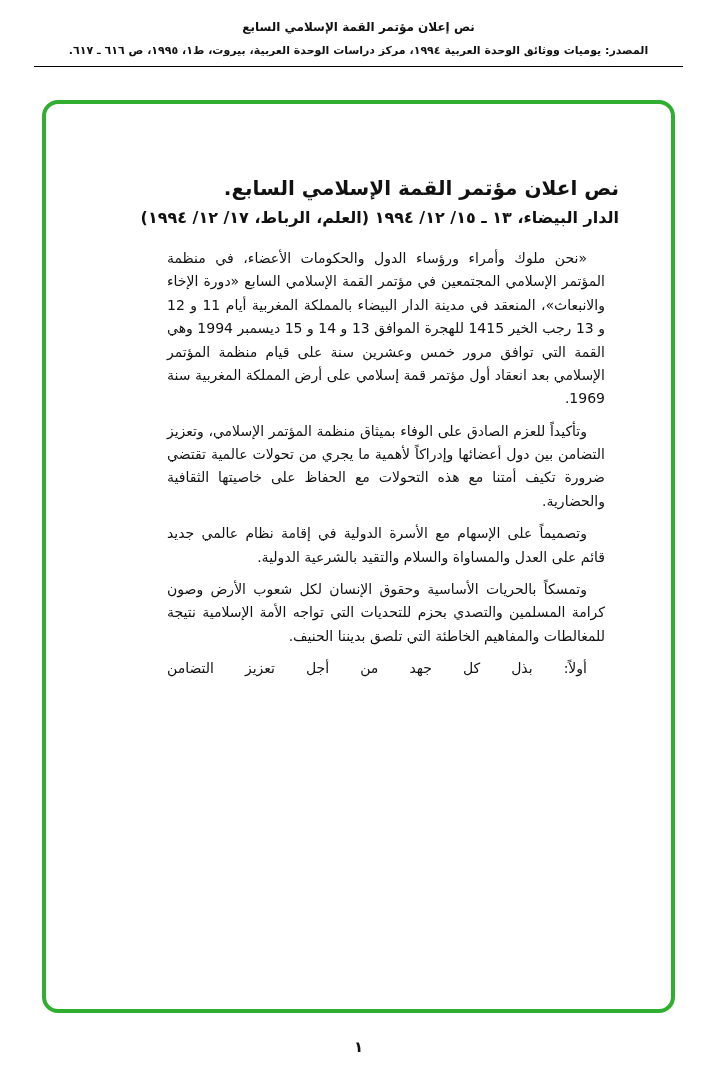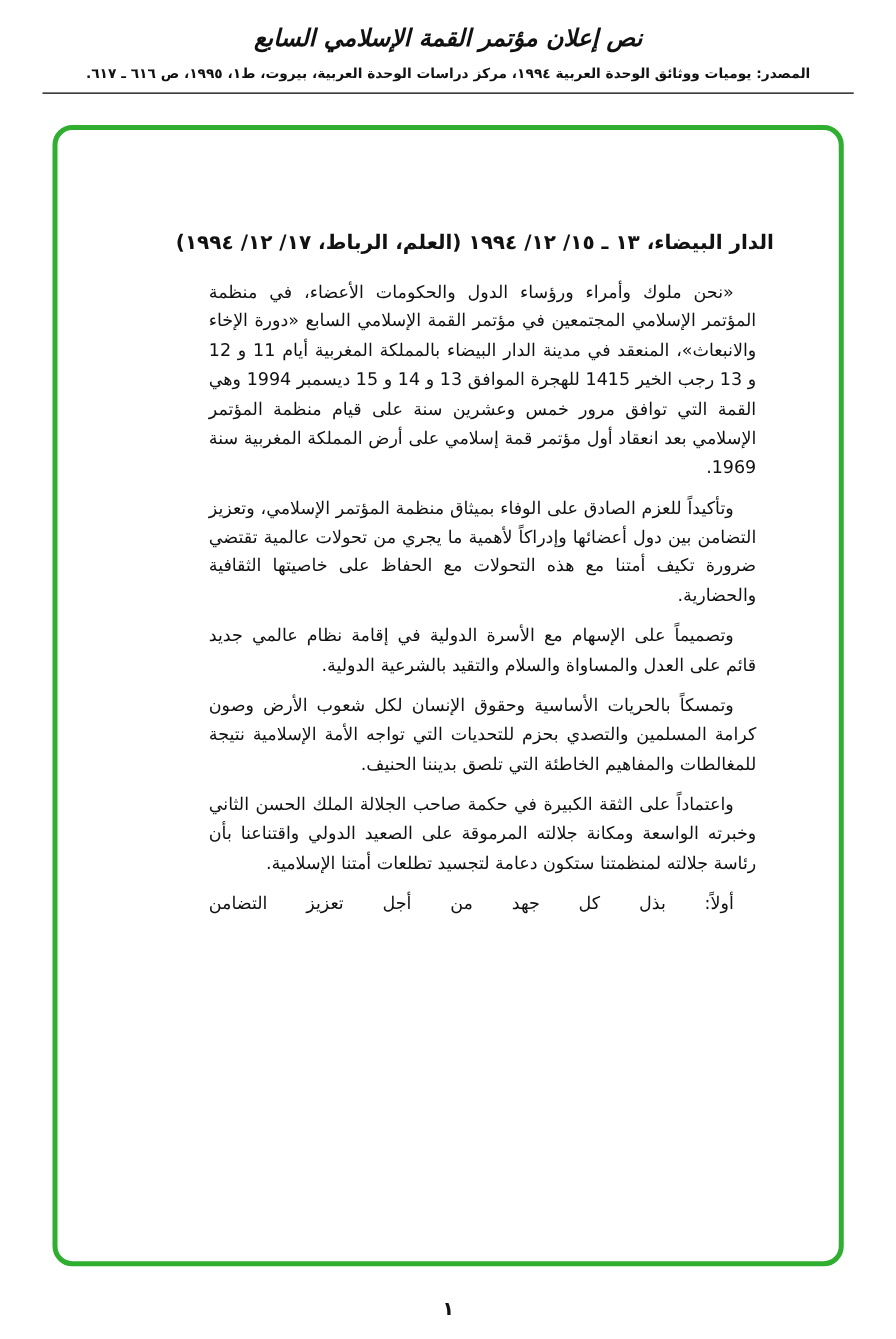--- a/index.html
+++ b/index.html
@@ -12,24 +12,23 @@
     position: relative;
     font-family: "DejaVu Sans", sans-serif;
     color: #111;
     overflow: hidden;
   }
   .top-header {
     padding-top: 20px;
     text-align: center;
   }
   .header-title {
-    font-size: 19px;
+    font-size: 12px;
     font-weight: bold;
     direction: rtl;
-    font-style: italic;
   }
   .source-line {
     margin-top: 10px;
     font-size: 11px;
     font-weight: bold;
     direction: rtl;
     text-align: center;
     padding: 0 10px;
     white-space: nowrap;
   }
@@ -100,25 +99,25 @@
 <body>
 
 <div class="top-header">
   <div class="header-title">نص إعلان مؤتمر القمة الإسلامي السابع</div>
   <div class="source-line">المصدر: يوميات ووثائق الوحدة العربية ١٩٩٤، مركز دراسات الوحدة العربية، بيروت، ط١، ١٩٩٥، ص ٦١٦ ـ ٦١٧.</div>
   <hr class="header-divider">
 </div>
 
 <div class="green-frame">
   <div class="doc-content">
+    <h1 class="doc-title">نص اعلان مؤتمر القمة الإسلامي السابع.</h1>
     <h2 class="doc-subtitle">الدار البيضاء، ١٣ ـ ١٥/ ١٢/ ١٩٩٤ (العلم، الرباط، ١٧/ ١٢/ ١٩٩٤)</h2>
     <div class="body-col">
       <p>«نحن ملوك وأمراء ورؤساء الدول والحكومات الأعضاء، في منظمة المؤتمر الإسلامي المجتمعين في مؤتمر القمة الإسلامي السابع «دورة الإخاء والانبعاث»، المنعقد في مدينة الدار البيضاء بالمملكة المغربية أيام 11 و 12 و 13 رجب الخير 1415 للهجرة الموافق 13 و 14 و 15 ديسمبر 1994 وهي القمة التي توافق مرور خمس وعشرين سنة على قيام منظمة المؤتمر الإسلامي بعد انعقاد أول مؤتمر قمة إسلامي على أرض المملكة المغربية سنة 1969.</p>
       <p>وتأكيداً للعزم الصادق على الوفاء بميثاق منظمة المؤتمر الإسلامي، وتعزيز التضامن بين دول أعضائها وإدراكاً لأهمية ما يجري من تحولات عالمية تقتضي ضرورة تكيف أمتنا مع هذه التحولات مع الحفاظ على خاصيتها الثقافية والحضارية.</p>
       <p>وتصميماً على الإسهام مع الأسرة الدولية في إقامة نظام عالمي جديد قائم على العدل والمساواة والسلام والتقيد بالشرعية الدولية.</p>
       <p>وتمسكاً بالحريات الأساسية وحقوق الإنسان لكل شعوب الأرض وصون كرامة المسلمين والتصدي بحزم للتحديات التي تواجه الأمة الإسلامية نتيجة للمغالطات والمفاهيم الخاطئة التي تلصق بديننا الحنيف.</p>
-      <p>واعتماداً على الثقة الكبيرة في حكمة صاحب الجلالة الملك الحسن الثاني وخبرته الواسعة ومكانة جلالته المرموقة على الصعيد الدولي واقتناعنا بأن رئاسة جلالته لمنظمتنا ستكون دعامة لتجسيد تطلعات أمتنا الإسلامية.</p>
       <p class="spread">أولاً: بذل كل جهد من أجل تعزيز التضامن</p>
     </div>
   </div>
 </div>
 
 <div class="page-number">١</div>
 
 </body></html>

